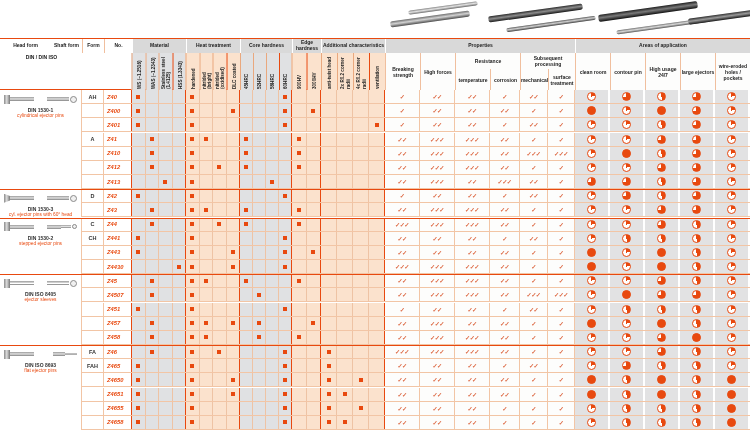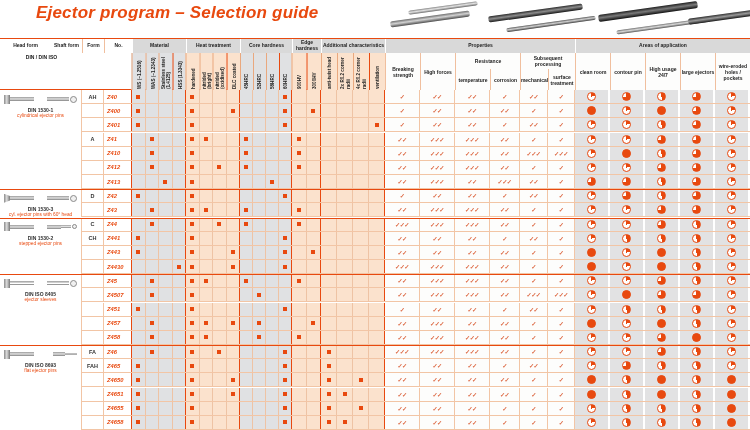--- a/index.html
+++ b/index.html
@@ -47,21 +47,20 @@
   .pr{height:4px;width:26px;background:linear-gradient(#9a9a9a,#e0e0e0 50%,#808080);}
   .pr2{height:2.5px;width:10px;background:linear-gradient(#9a9a9a,#e0e0e0 50%,#808080);}
   .pc{width:5px;height:5px;border:1px solid #8a8a8a;border-radius:50%;background:#f0f0f0;margin-left:1px;}
   .sleeve{position:relative;}
   .sleeve:after{content:"";position:absolute;left:0;top:1.4px;width:100%;height:1.2px;background:#fff;}
 </style>
 </head>
 <body>
 <div id="page">
 
-  <div id="title" style="color:#e8490f;">Ejector program – Selection guide</div>
 
   <div id="photos">
     <div class="rod" style="left:2px;top:16px;width:80px;height:6px;background:linear-gradient(#6f6f6f,#d2d2d2 45%,#4c4c4c);"></div>
     <div class="rod" style="left:20px;top:6px;width:70px;height:4px;background:linear-gradient(#8a8a8a,#e2e2e2 45%,#6a6a6a);"></div>
     <div class="rod" style="left:100px;top:10px;width:95px;height:6px;background:linear-gradient(#2c2c2c,#8c8c8c 45%,#181818);"></div>
     <div class="rod" style="left:118px;top:22px;width:90px;height:4px;background:linear-gradient(#5c5c5c,#cfcfcf 45%,#3c3c3c);"></div>
     <div class="rod" style="left:210px;top:8px;width:100px;height:7px;background:linear-gradient(#202020,#7a7a7a 45%,#101010);"></div>
     <div class="rod" style="left:228px;top:24px;width:95px;height:4px;background:linear-gradient(#777,#d8d8d8 45%,#555);"></div>
     <div class="rod" style="left:300px;top:14px;width:70px;height:6px;background:linear-gradient(#303030,#9a9a9a 45%,#151515);"></div>
   </div>

